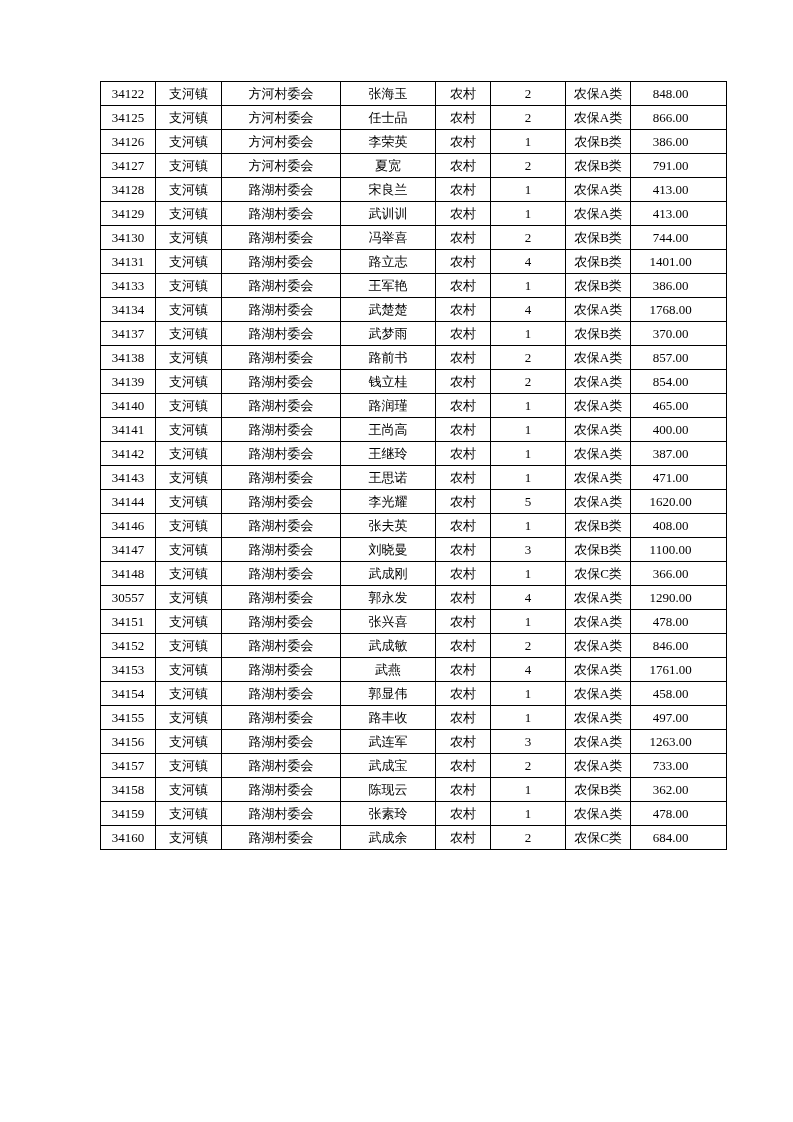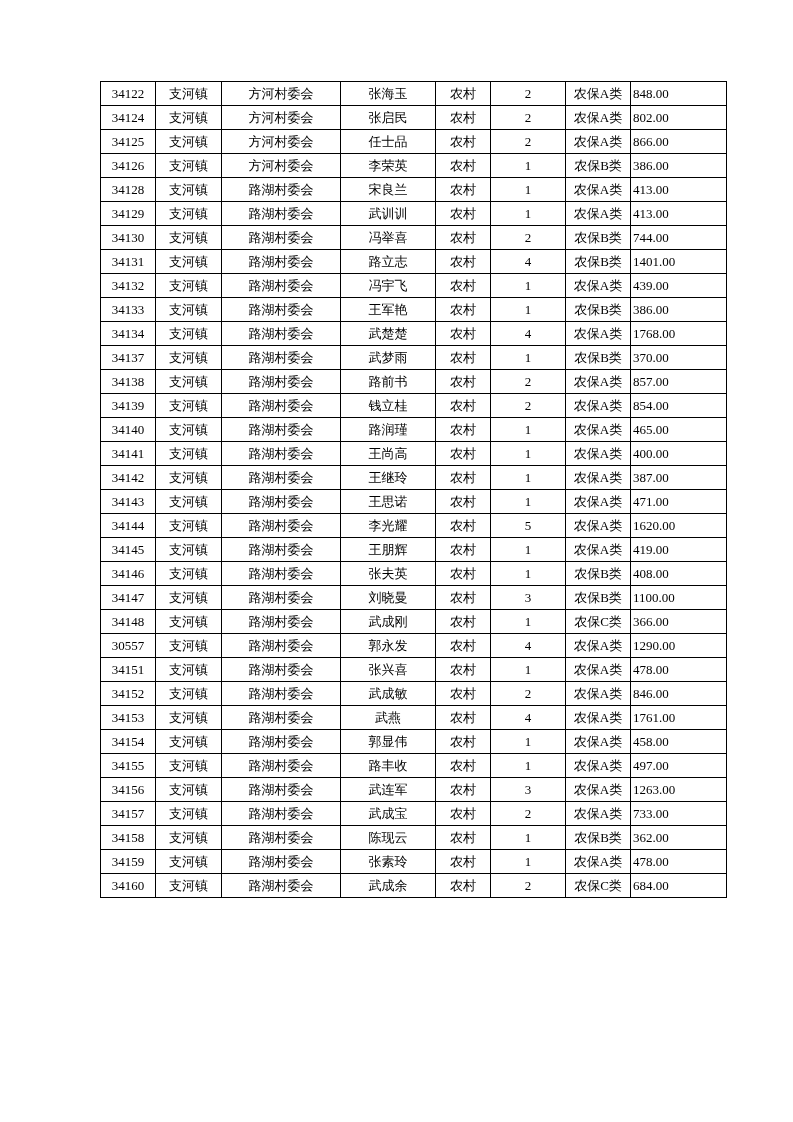--- a/index.html
+++ b/index.html
@@ -36,21 +36,21 @@
     border: 1px solid #000000;
     height: 23px;
     padding: 0 2px;
     text-align: center;
     vertical-align: middle;
     white-space: nowrap;
     overflow: hidden;
     line-height: 23px;
   }
   table.data-table td.amount {
-    text-align: left;
+    text-align: center;
     padding-right: 18px;
   }
 </style>
 </head>
 <body>
 
 <div class="sheet">
   <table class="data-table">
     <colgroup>
       <col style="width:55px">
@@ -67,50 +67,50 @@
           <td>34122</td>
           <td>支河镇</td>
           <td>方河村委会</td>
           <td>张海玉</td>
           <td>农村</td>
           <td>2</td>
           <td>农保A类</td>
           <td class="amount">848.00</td>
         </tr>
         <tr>
-          <td>34124</td>
-          <td>支河镇</td>
-          <td>方河村委会</td>
-          <td>张启民</td>
-          <td>农村</td>
-          <td>2</td>
-          <td>农保A类</td>
-          <td class="amount">802.00</td>
-        </tr>
-        <tr>
           <td>34125</td>
           <td>支河镇</td>
           <td>方河村委会</td>
           <td>任士品</td>
           <td>农村</td>
           <td>2</td>
           <td>农保A类</td>
           <td class="amount">866.00</td>
         </tr>
         <tr>
           <td>34126</td>
           <td>支河镇</td>
           <td>方河村委会</td>
           <td>李荣英</td>
           <td>农村</td>
           <td>1</td>
           <td>农保B类</td>
           <td class="amount">386.00</td>
         </tr>
         <tr>
+          <td>34127</td>
+          <td>支河镇</td>
+          <td>方河村委会</td>
+          <td>夏宽</td>
+          <td>农村</td>
+          <td>2</td>
+          <td>农保B类</td>
+          <td class="amount">791.00</td>
+        </tr>
+        <tr>
           <td>34128</td>
           <td>支河镇</td>
           <td>路湖村委会</td>
           <td>宋良兰</td>
           <td>农村</td>
           <td>1</td>
           <td>农保A类</td>
           <td class="amount">413.00</td>
         </tr>
         <tr>
@@ -137,30 +137,20 @@
           <td>34131</td>
           <td>支河镇</td>
           <td>路湖村委会</td>
           <td>路立志</td>
           <td>农村</td>
           <td>4</td>
           <td>农保B类</td>
           <td class="amount">1401.00</td>
         </tr>
         <tr>
-          <td>34132</td>
-          <td>支河镇</td>
-          <td>路湖村委会</td>
-          <td>冯宇飞</td>
-          <td>农村</td>
-          <td>1</td>
-          <td>农保A类</td>
-          <td class="amount">439.00</td>
-        </tr>
-        <tr>
           <td>34133</td>
           <td>支河镇</td>
           <td>路湖村委会</td>
           <td>王军艳</td>
           <td>农村</td>
           <td>1</td>
           <td>农保B类</td>
           <td class="amount">386.00</td>
         </tr>
         <tr>
@@ -245,30 +235,20 @@
         </tr>
         <tr>
           <td>34144</td>
           <td>支河镇</td>
           <td>路湖村委会</td>
           <td>李光耀</td>
           <td>农村</td>
           <td>5</td>
           <td>农保A类</td>
           <td class="amount">1620.00</td>
-        </tr>
-        <tr>
-          <td>34145</td>
-          <td>支河镇</td>
-          <td>路湖村委会</td>
-          <td>王朋辉</td>
-          <td>农村</td>
-          <td>1</td>
-          <td>农保A类</td>
-          <td class="amount">419.00</td>
         </tr>
         <tr>
           <td>34146</td>
           <td>支河镇</td>
           <td>路湖村委会</td>
           <td>张夫英</td>
           <td>农村</td>
           <td>1</td>
           <td>农保B类</td>
           <td class="amount">408.00</td>

